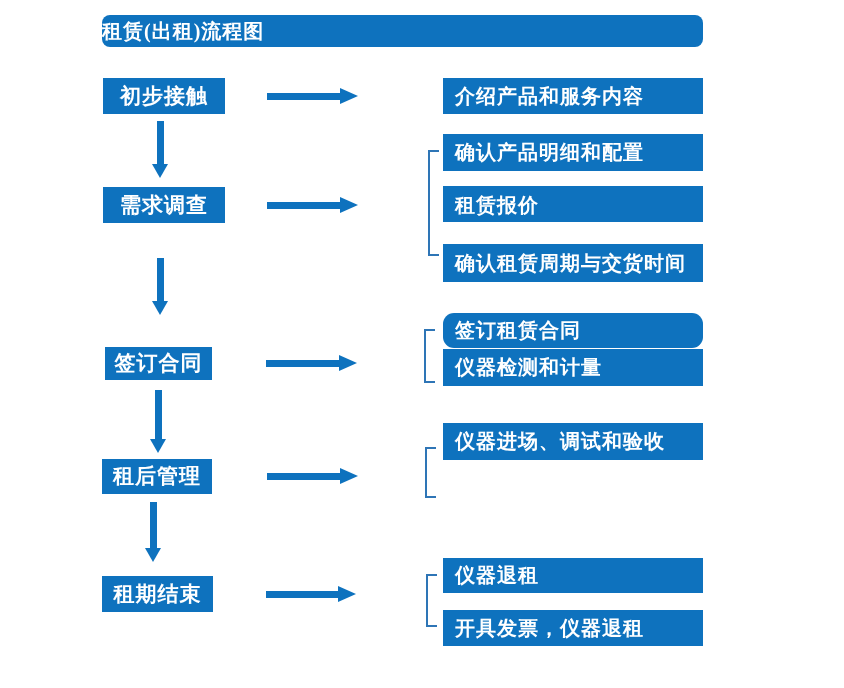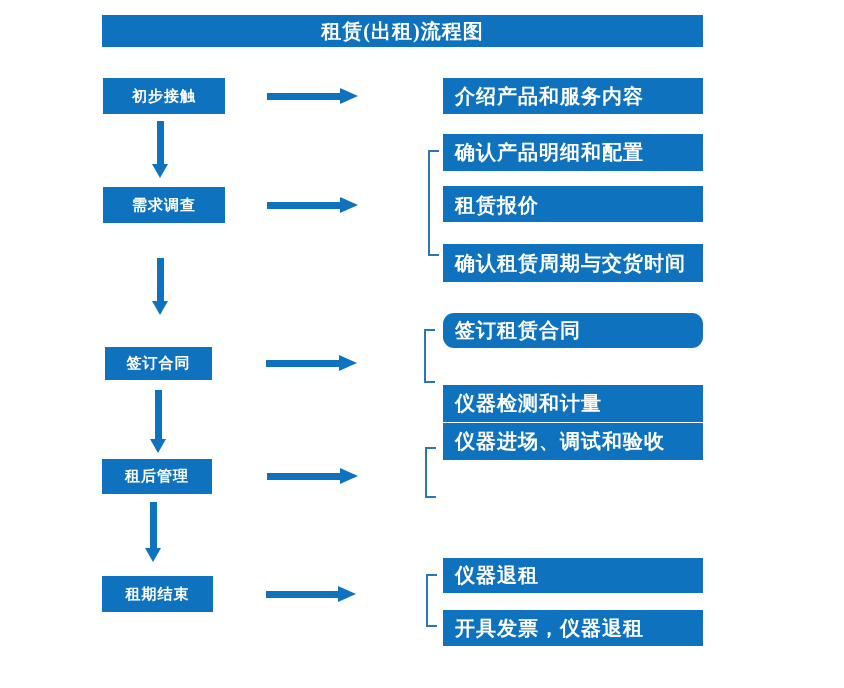--- a/index.html
+++ b/index.html
@@ -13,40 +13,40 @@
     position:relative;width:844px;height:688px;background:var(--bg);
     font-family:"Liberation Serif","DejaVu Serif",serif;
     overflow:hidden;
   }
   .box{
     position:absolute;background:var(--primary);color:var(--text-on-primary);
     font-weight:bold;white-space:nowrap;overflow:hidden;
   }
   .title-bar{
     left:102px;top:15px;width:601px;height:32px;line-height:32px;
-    text-align:center;font-size:20px;letter-spacing:1px;
+    text-align:left;font-size:20px;letter-spacing:1px;border-radius:8px;
   }
   .stage{
-    text-align:center;font-size:15px;letter-spacing:1px;
+    text-align:center;font-size:21px;letter-spacing:1px;
   }
   .s1{left:103px;top:78px;width:122px;height:36px;line-height:36px;}
   .s2{left:103px;top:187px;width:122px;height:36px;line-height:36px;}
   .s3{left:105px;top:347px;width:107px;height:33px;line-height:33px;}
   .s4{left:102px;top:459px;width:110px;height:35px;line-height:35px;}
   .s5{left:102px;top:576px;width:111px;height:36px;line-height:36px;}
   .detail{
     left:443px;width:260px;text-align:left;padding-left:12px;
     font-size:20px;letter-spacing:1px;box-sizing:border-box;
   }
   .d1{top:78px;height:36px;line-height:36px;}
   .d2{top:134px;height:37px;line-height:37px;}
   .d3{top:186px;height:36px;line-height:38px;}
   .d4{top:244px;height:38px;line-height:38px;}
   .d5{top:313px;height:35px;line-height:35px;border-radius:11px;}
-  .d6{top:385px;height:37px;line-height:37px;}
+  .d6{top:349px;height:37px;line-height:37px;}
   .d7{top:423px;height:37px;line-height:37px;}
   .d8{top:490px;height:37px;line-height:37px;}
   .d9{top:558px;height:35px;line-height:35px;}
   .d10{top:610px;height:36px;line-height:36px;}
 
   .shaft-h{position:absolute;height:7px;background:var(--primary);}
   .head-right{
     position:absolute;width:0;height:0;
     border-left:18px solid var(--primary);
     border-top:8px solid transparent;

